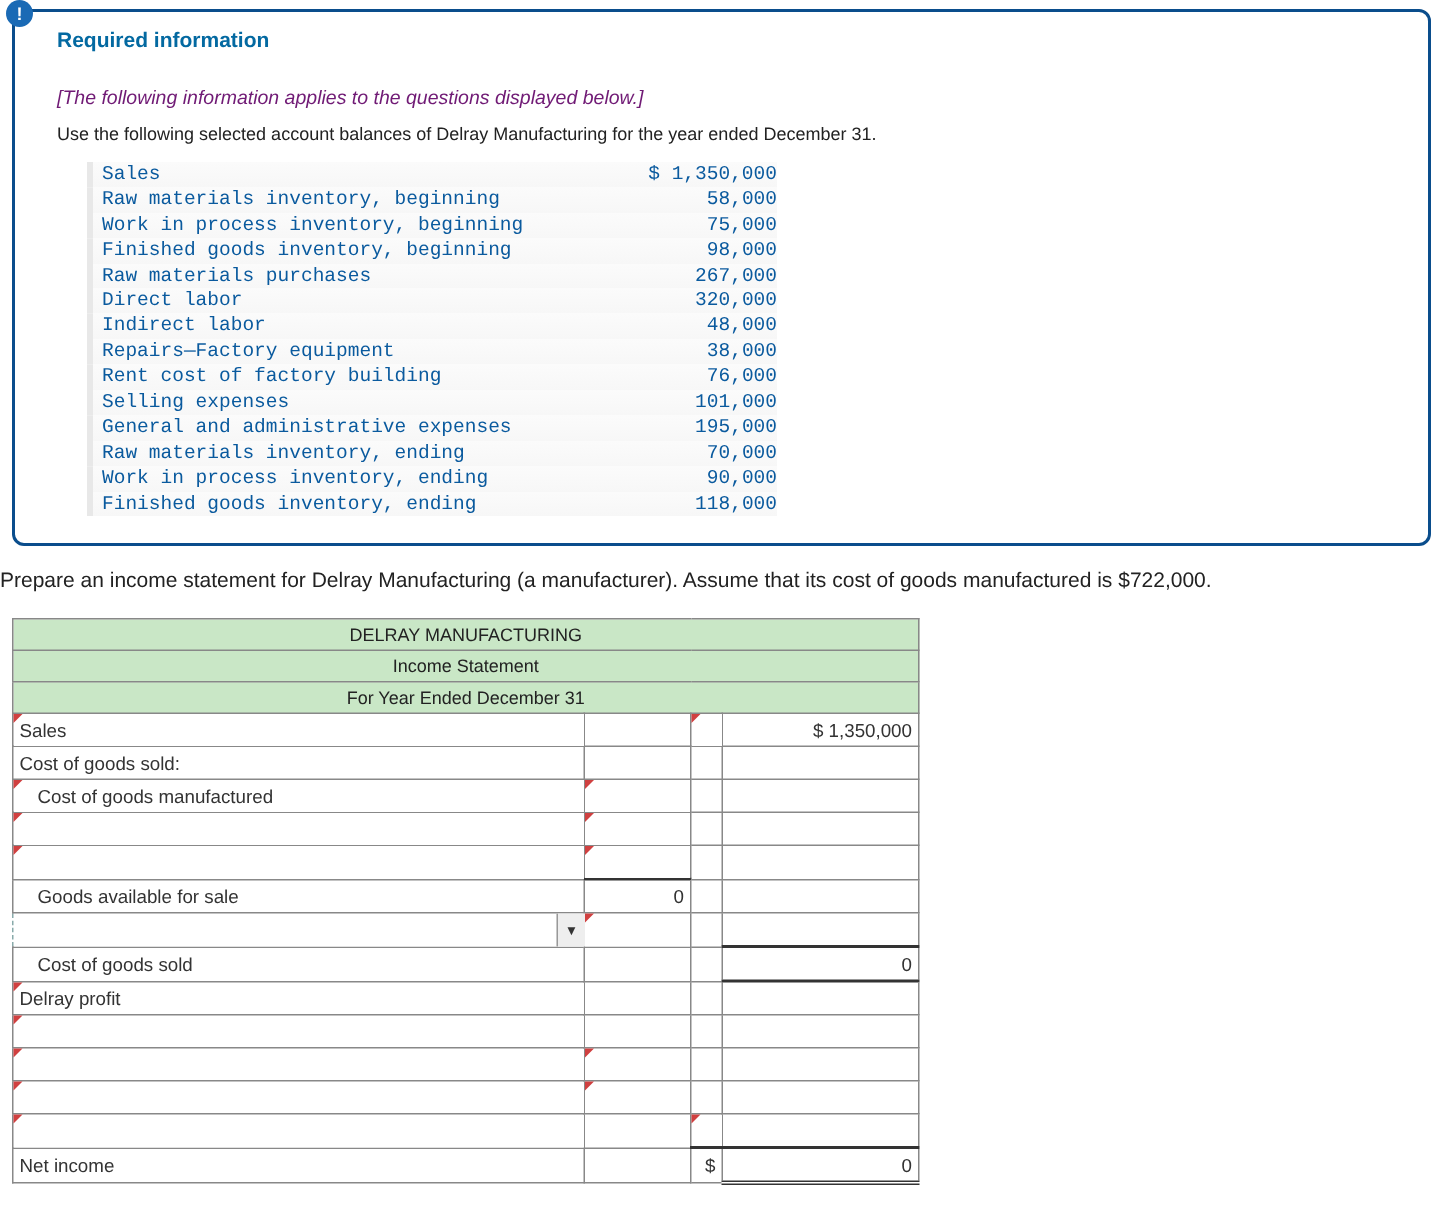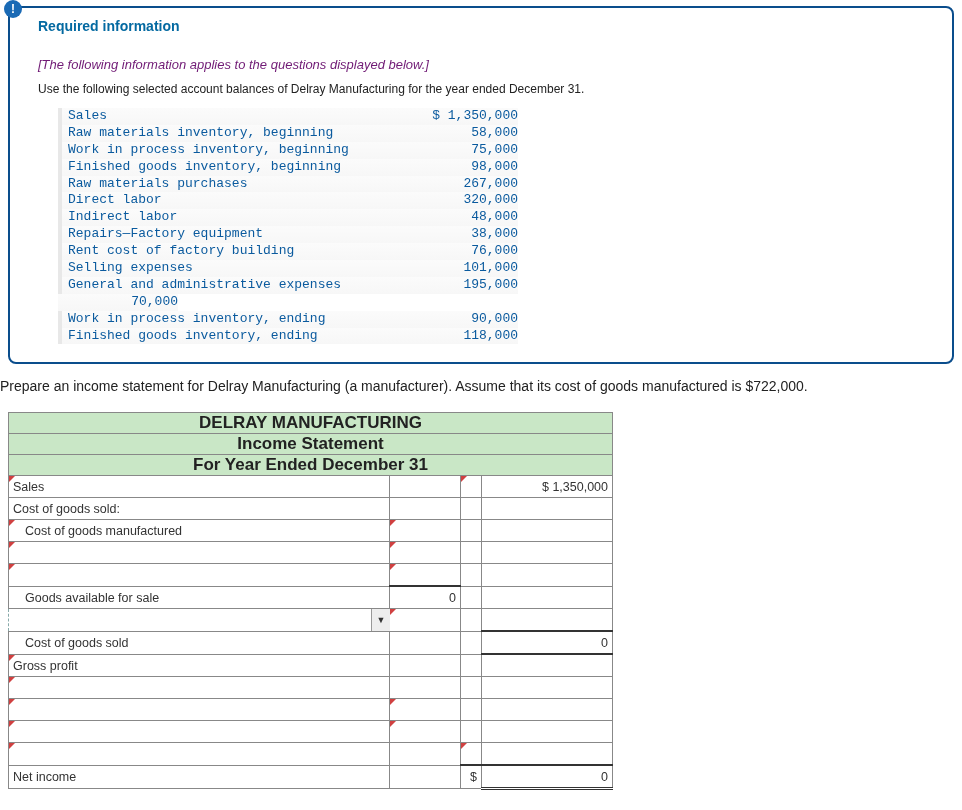--- a/index.html
+++ b/index.html
@@ -83,24 +83,24 @@
   }
   .ws td, .ws th {
     border: 1px solid #888;
     padding: 0;
     vertical-align: middle;
     background: #fff;
   }
   .ws .hdr {
     background: #c9e7c6;
     text-align: center;
-    font-weight: bold;
+    font-weight: normal;
     color: #222;
     height: 20px;
-    font-size: 17px;
+    font-size: 12px;
   }
   .col-a { width: 380px; }
   .col-b { width: 70px; }
   .col-c { width: 20px; }
   .col-d { width: 130px; }
   .cell {
     height: 21px;
     display: flex;
     align-items: center;
     padding: 0 4px;
@@ -190,20 +190,21 @@
       </div>
     <div class="data-row">
         <div class="lbl">Selling expenses</div>
         <div class="val">101,000</div>
       </div>
     <div class="data-row">
         <div class="lbl">General and administrative expenses</div>
         <div class="val">195,000</div>
       </div>
     <div class="data-row">
+        <div class="lbl">Raw materials inventory, ending</div>
         <div class="val">70,000</div>
       </div>
     <div class="data-row">
         <div class="lbl">Work in process inventory, ending</div>
         <div class="val">90,000</div>
       </div>
     <div class="data-row">
         <div class="lbl">Finished goods inventory, ending</div>
         <div class="val">118,000</div>
       </div>
@@ -340,21 +341,21 @@
     <td class="col-c">
           <div class="cell"></div>
         </td>
     <td class="col-d bt-line">
           <div class="cell right">0</div>
         </td>
   </tr>
 
   <tr>
     <td class="col-a corner">
-          <div class="cell left">Gross profit</div>
+          <div class="cell left">Delray profit</div>
         </td>
     <td class="col-b">
           <div class="cell right"></div>
         </td>
     <td class="col-c">
           <div class="cell"></div>
         </td>
     <td class="col-d bt-line">
           <div class="cell right"></div>
         </td>

